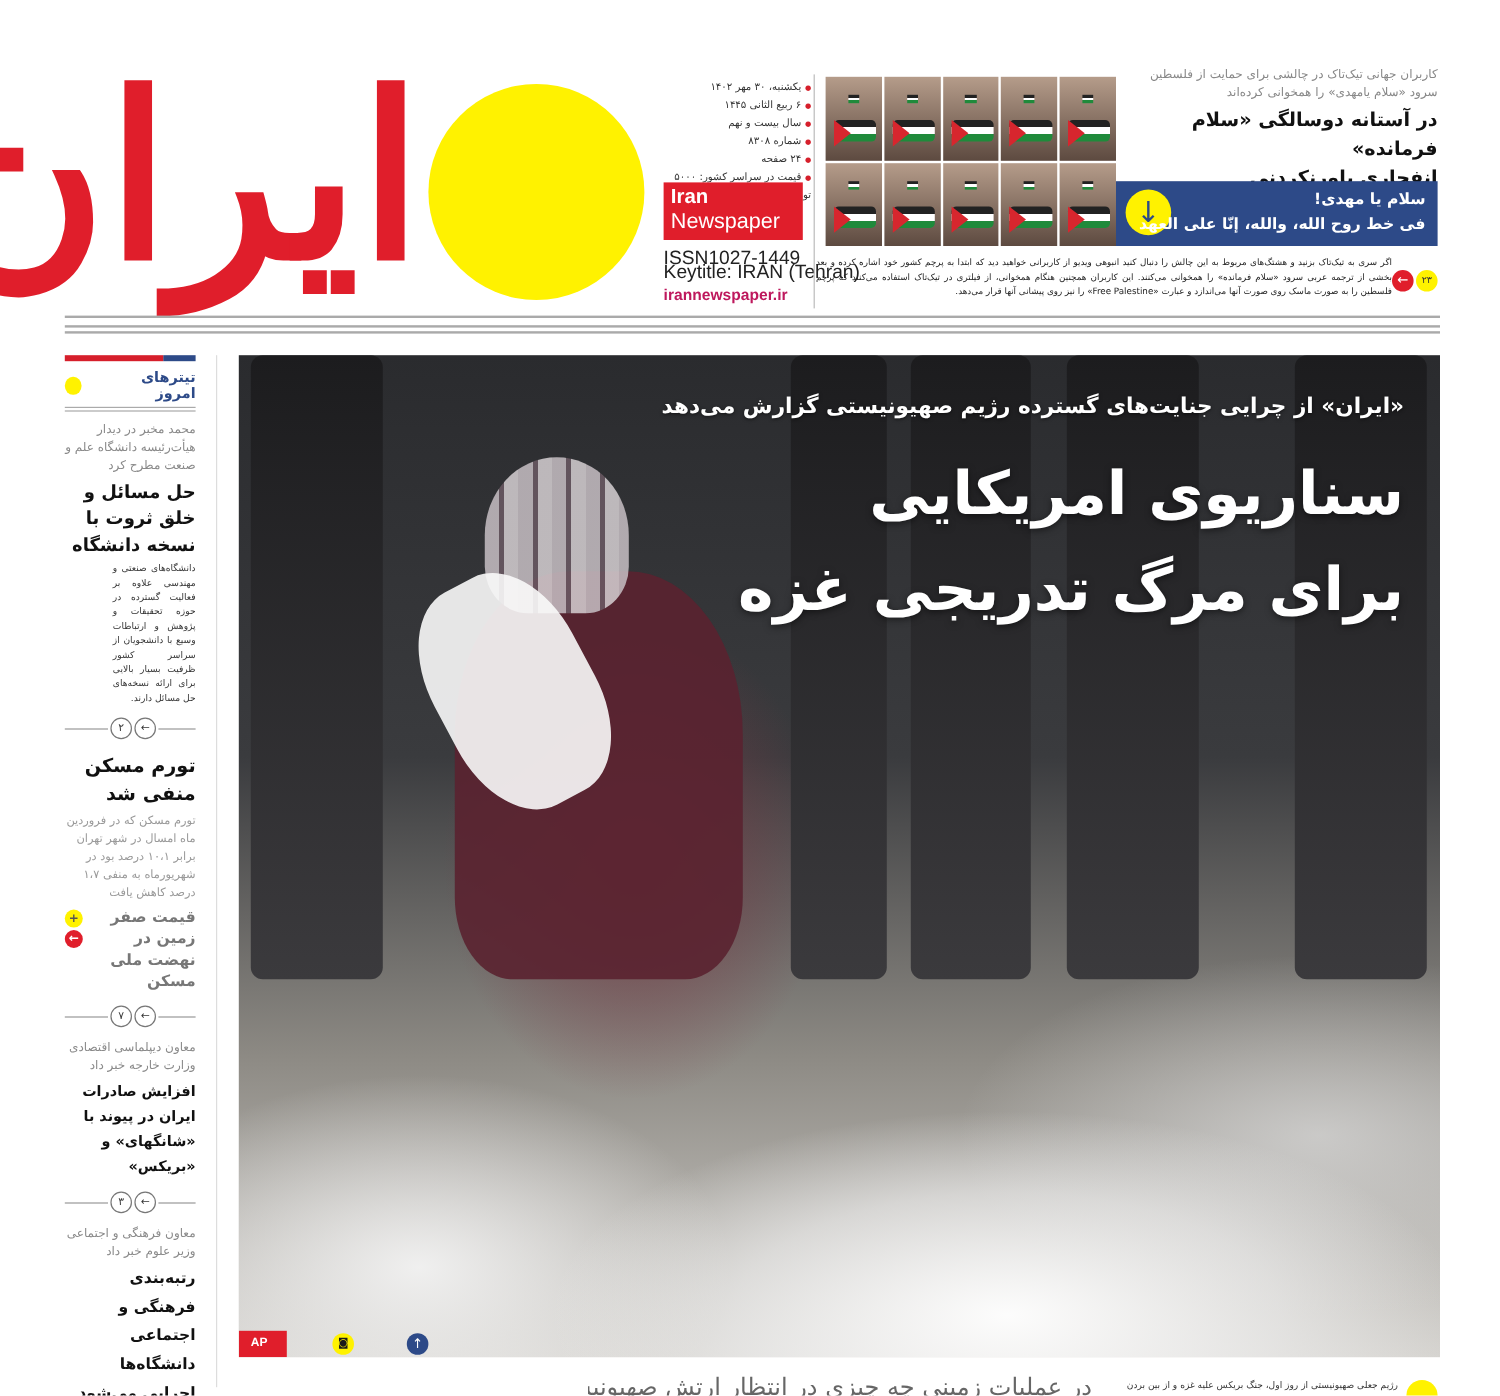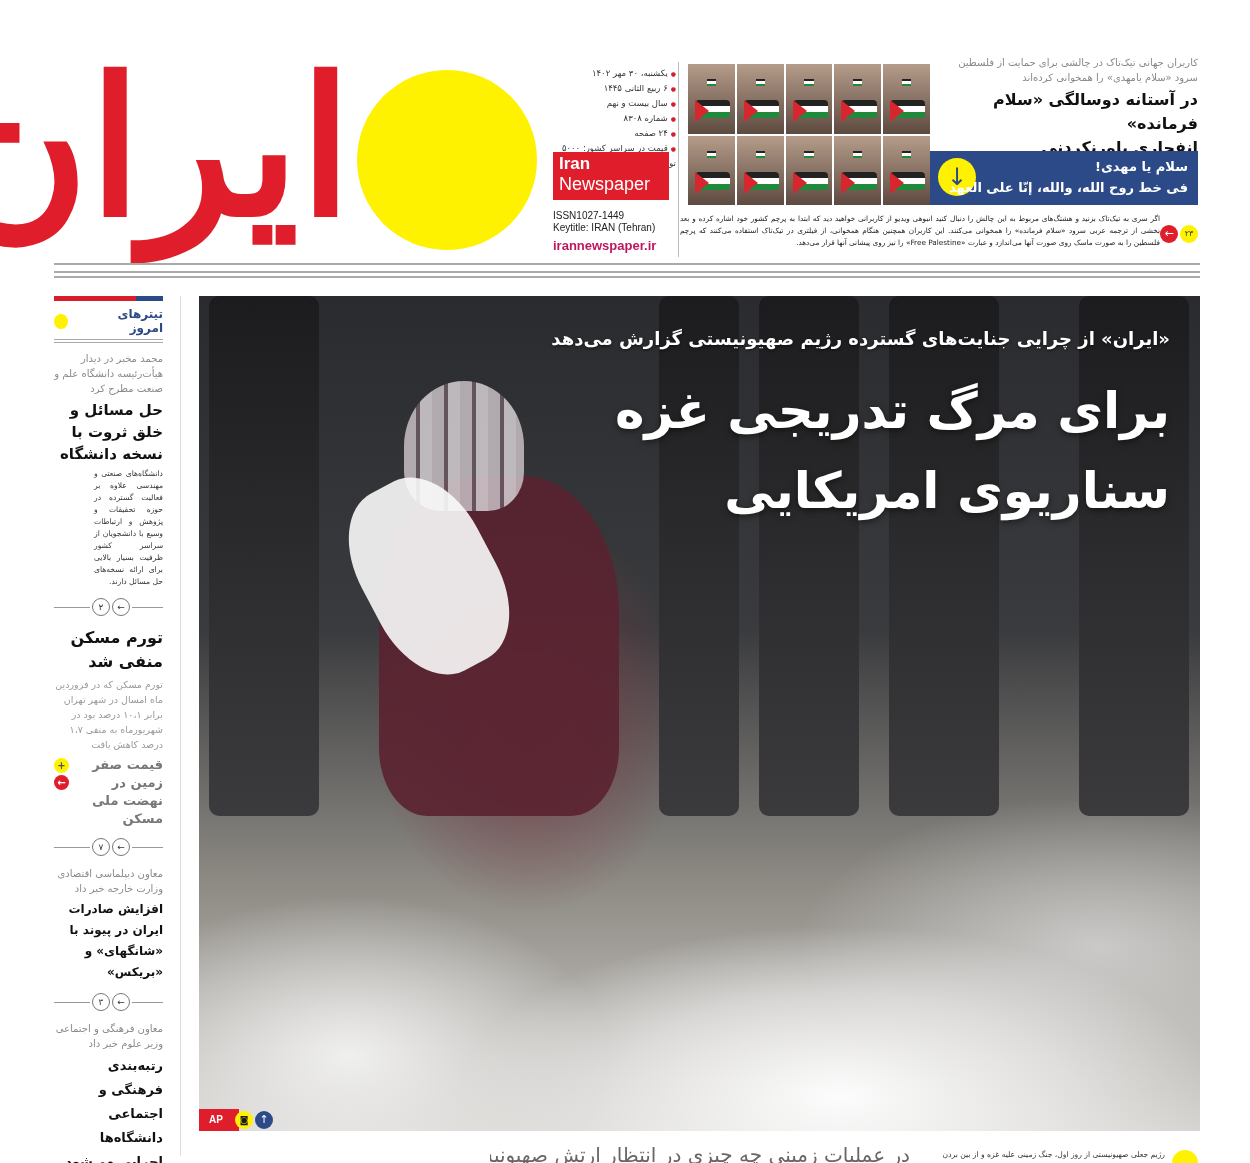--- a/index.html
+++ b/index.html
@@ -11,21 +11,21 @@
   .logo-circle { position: absolute; left: 357px; top: 70px; width: 180px; height: 180px; border-radius: 50%; background: #fff200; }
   .logo-word { position: absolute; left: 52px; top: 38px; width: 300px; height: 220px; color: #e01e2b; font-family: "DejaVu Serif", serif; font-size: 190px; line-height: 220px; font-weight: bold; text-align: center; direction: rtl; letter-spacing: -8px; }
 
   .meta-box { position: absolute; left: 548px; top: 66px; width: 128px; font-size: 8.5px; line-height: 14px; color: #333; }
   .meta-box li { list-style: none; }
   .meta-box li::before { content: "●"; color: #d61f2b; font-size: 6px; margin-left: 3px; }
 
   .brand-box { position: absolute; left: 553px; top: 152px; width: 116px; height: 48px; background: #e01e2b; color: #fff; padding: 2px 6px; }
   .brand-box .l1 { font-size: 17px; font-weight: bold; line-height: 20px; font-family: "Liberation Sans", sans-serif; }
   .brand-box .l2 { font-size: 18px; line-height: 20px; font-family: "Liberation Sans", sans-serif; }
-  .issn { position: absolute; left: 553px; top: 210px; font-family: "Liberation Sans", sans-serif; font-size: 10px; line-height: 12px; color: #222; }
+  .issn { position: absolute; left: 553px; top: 210px; font-family: "Liberation Sans", sans-serif; font-size: 16px; line-height: 12px; color: #222; }
   .site { position: absolute; left: 553px; top: 238px; font-family: "Liberation Sans", sans-serif; font-size: 13px; font-weight: bold; color: #be185d; }
   .vdivider { position: absolute; left: 678px; top: 62px; width: 1px; height: 195px; background: #bbb; }
 
   .photo-grid { position: absolute; left: 688px; top: 64px; width: 242px; height: 141px; display: grid; grid-template-columns: repeat(5, 1fr); grid-template-rows: 1fr 1fr; gap: 2px; }
   .photo-cell { position: relative; overflow: hidden; background: linear-gradient(#b59c8a, #5d4a40); }
   .photo-cell .mask { position: absolute; left: 15%; right: 10%; top: 52%; height: 26%; border-radius: 4px;
      background: linear-gradient(#222 0 33%, #fff 33% 66%, #1f8a3b 66%); }
   .photo-cell .mask::before { content: ""; position: absolute; left: 0; top: 0; border-left: 14px solid #d7262e; border-top: 11px solid transparent; border-bottom: 11px solid transparent; }
   .photo-cell .forehead { position: absolute; left: 40%; top: 22%; width: 20%; height: 10%; background: linear-gradient(#222 0 33%, #fff 33% 66%, #1f8a3b 66%); }
 
@@ -69,21 +69,21 @@
       radial-gradient(ellipse 260px 160px at 150px 760px, rgba(245,245,245,0.9), transparent 100%),
       radial-gradient(ellipse 300px 150px at 900px 650px, rgba(220,220,220,0.7), transparent 100%),
       radial-gradient(ellipse 160px 200px at 330px 420px, rgba(120,60,70,0.9), transparent 100%),
       linear-gradient(180deg, #2a2b2e 0%, #3a3b3e 40%, #8d8a84 70%, #d5d3cf 100%); }
   .hero .woman-scarf { position: absolute; left: 205px; top: 85px; width: 120px; height: 130px; border-radius: 50% 50% 30% 30%; background: repeating-linear-gradient(90deg, #c7bfc4 0 12px, #6b5a64 12px 16px, #d6d0d3 16px 28px); opacity: 0.85; }
   .hero .shroud { position: absolute; left: 165px; top: 180px; width: 130px; height: 200px; border-radius: 40%; background: rgba(250,250,250,0.9); transform: rotate(-28deg); }
   .hero .body { position: absolute; left: 180px; top: 180px; width: 240px; height: 340px; border-radius: 40% 40% 20% 20%; background: #5a2230; opacity: 0.9; }
   .hero .legs { position: absolute; top: 0; width: 80px; height: 520px; background: linear-gradient(#1c1c1e, #3b3a3d); border-radius: 10px; }
   .hero-kicker { position: absolute; right: 30px; top: 32px; color: #fff; font-size: 18px; font-weight: bold; direction: rtl; text-shadow: 0 1px 3px rgba(0,0,0,0.6); }
   .hero-title { position: absolute; right: 30px; top: 75px; color: #fff; font-size: 50px; line-height: 80px; font-weight: bold; direction: rtl; text-align: right; text-shadow: 0 2px 6px rgba(0,0,0,0.5); }
-  .credit { position: absolute; left: 0; bottom: 0; height: 22px; display: flex; align-items: center; }
+  .credit { position: absolute; left: 0; bottom: 0; height: 22px; display: flex; align-items: center; gap: 42px; }
   .credit .ap { background: #e01e2b; color: #fff; font-family: "Liberation Sans", sans-serif; font-weight: bold; font-size: 10px; padding: 0 10px; height: 22px; line-height: 22px; width: 40px; }
   .credit .cam { width: 18px; height: 18px; border-radius: 50%; background: #fff200; margin-left: -4px; font-size: 9px; line-height: 18px; text-align: center; }
   .credit .up { width: 18px; height: 18px; border-radius: 50%; background: #2d4a88; color: #fff; font-size: 11px; line-height: 18px; text-align: center; margin-left: 2px; }
 
   
   .bottom-q { position: absolute; left: 490px; top: 1143px; width: 420px; font-size: 20px; color: #666; direction: rtl; text-align: right; white-space: nowrap; overflow: hidden; }
   .bottom-small { position: absolute; left: 920px; top: 1150px; width: 245px; font-size: 7.6px; color: #333; direction: rtl; text-align: right; white-space: nowrap; }
   .bottom-dot { position: absolute; left: 1172px; top: 1150px; width: 26px; height: 26px; border-radius: 50%; background: #fff200; }
 </style>
 </head>
@@ -253,25 +253,25 @@
   <div class="legs" style="left:460px"></div>
   <div class="legs" style="left:560px;width:100px"></div>
   <div class="legs" style="left:690px;width:110px"></div>
   <div class="legs" style="left:880px;width:110px"></div>
   <div class="body"></div>
   <div class="woman-scarf"></div>
   <div class="shroud"></div>
 
   <div class="hero-kicker">«ایران» از چرایی جنایت‌های گسترده رژیم صهیونیستی گزارش می‌دهد</div>
   <div class="hero-title">
+    <div>سناریوی امریکایی</div>
     <div>برای مرگ تدریجی غزه</div>
-    <div>سناریوی امریکایی</div>
   </div>
   <div class="credit">
     <div class="ap">AP</div>
     <div class="cam">◙</div>
     <div class="up">↑</div>
   </div>
 </div>
 
 <div class="bottom-q">در عملیات زمینی چه چیزی در انتظار ارتش صهیونیستی است؟</div>
-<div class="bottom-small">رژیم جعلی صهیونیستی از روز اول، جنگ زمینی علیه غزه و از بین بردن</div>
+<div class="bottom-small">رژیم جعلی صهیونیستی از روز اول، جنگ بریکس علیه غزه و از بین بردن</div>
 <div class="bottom-dot"></div>
 
 </body></html>

